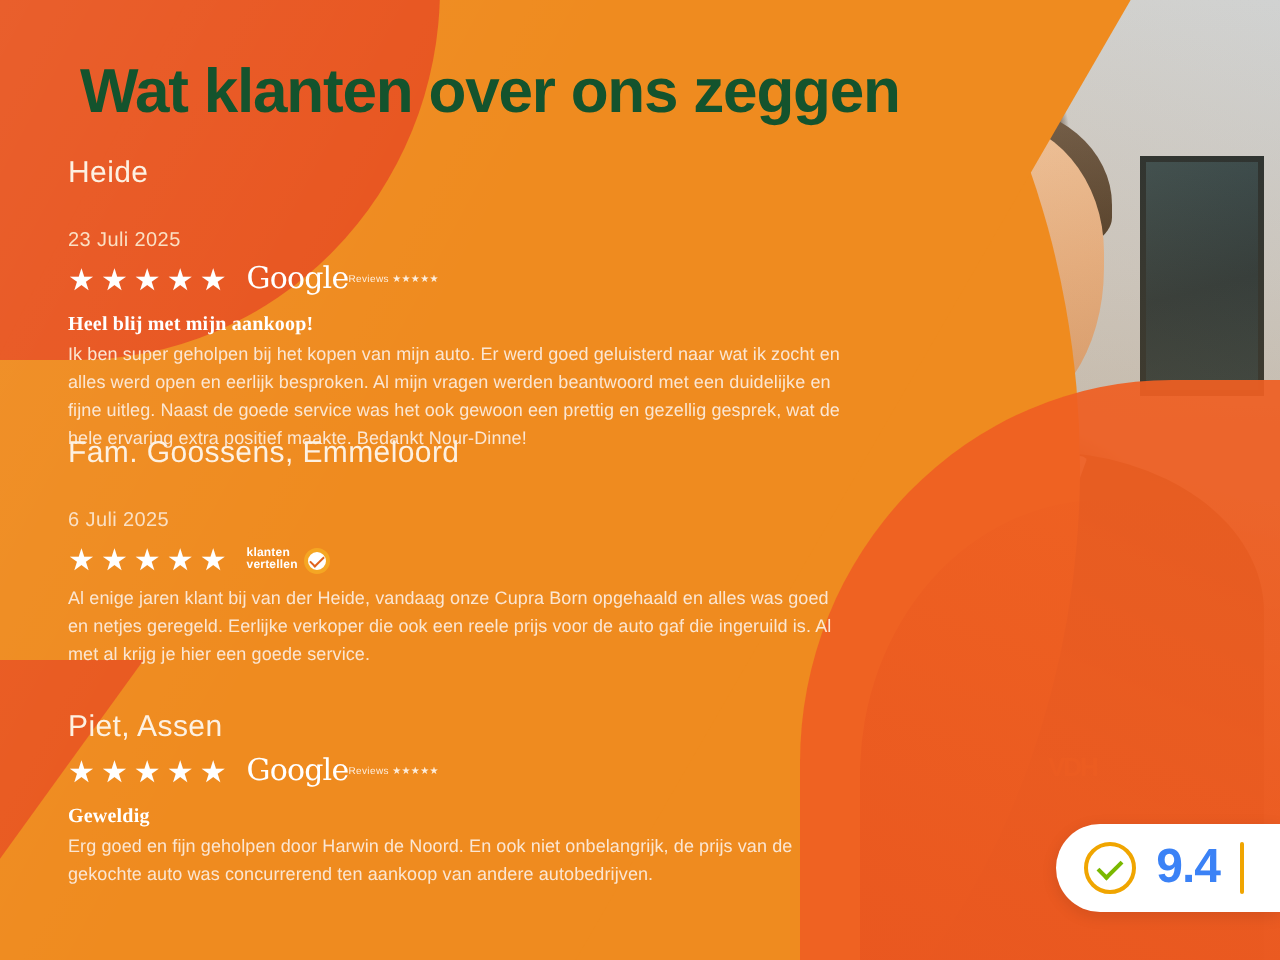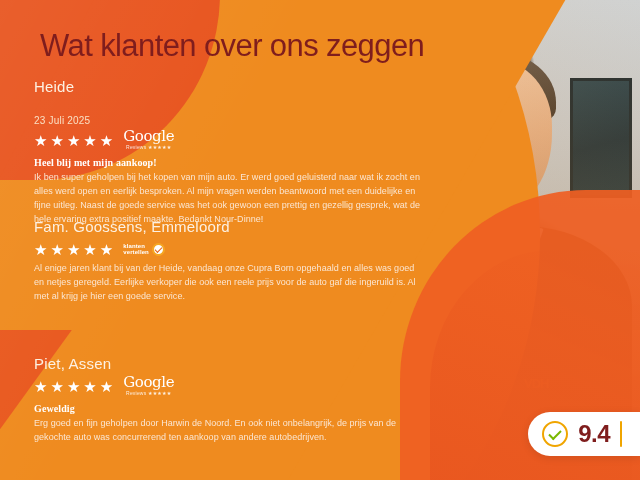--- a/index.html
+++ b/index.html
@@ -148,21 +148,21 @@
     position:absolute; left:0; top:0; width:420px; height:480px;
     background:linear-gradient(118deg, rgba(255,255,255,.06) 0%, rgba(255,255,255,0) 46%);
     pointer-events:none;
   }
 
   
   .content { position:absolute; inset:0; }
 
   .page-title {
     position:absolute; left:40px; top:30px;
-    font-size:31px; font-weight:normal; color:#7f1d1d;
+    font-size:31px; font-weight:bold; color:#14532d;
     letter-spacing:-.6px; line-height:1;
     white-space:nowrap;
   }
 
   .review { position:absolute; left:34px; width:392px; color:#fff; }
   .r1 { top:78px; }
   .r2 { top:218px; }
   .r3 { top:355px; }
 
   .r-name {
@@ -173,21 +173,21 @@
     font-size:10px; color:#fae0c4; margin-top:20px; letter-spacing:.2px;
   }
   .r-meta {
     display:flex; align-items:center; gap:10px; margin-top:4px; height:20px;
   }
   .stars { display:flex; gap:3px; color:#ffffff; font-size:15px; line-height:1; }
   .star { display:inline-block; }
 
   
   .google-badge {
-    display:flex; flex-direction:column; align-items:center;
+    display:flex; flex-direction:row; align-items:center;
     line-height:1; margin-top:-1px;
   }
   .google-word {
     font-family:"DejaVu Serif", serif;
     font-size:15px; color:#ffffff; letter-spacing:-.4px;
   }
   .google-sub {
     font-size:5px; color:rgba(255,255,255,.85);
     letter-spacing:.2px; margin-top:1px; white-space:nowrap;
   }
@@ -238,21 +238,21 @@
     border-left:2.6px solid #7ab800; border-bottom:2.6px solid #7ab800;
     transform:rotate(-45deg);
   }
   .kiyoh-mark:before {
     content:""; position:absolute; left:-4px; bottom:-2px;
     width:11px; height:9px;
     background:linear-gradient(135deg,#e23b2e 50%, #f0a500 50%);
     border-radius:2px 0 4px 2px; z-index:-1;
   }
   .score-num {
-    font-size:24px; font-weight:bold; color:#7f1d1d; letter-spacing:-.5px;
+    font-size:24px; font-weight:bold; color:#3b82f6; letter-spacing:-.5px;
     line-height:1;
   }
   .score-div { width:2px; height:26px; background:#f0a500; border-radius:1px; }
   .score-txt { line-height:1.18; }
   .score-count { font-size:11px; color:#123a5c; font-weight:normal; }
   .score-label { font-size:11px; color:#123a5c; font-weight:bold; }
 </style>
 </head>
 <body>
 
@@ -304,20 +304,21 @@
           <div class="google-word">Google</div>
           <div class="google-sub">Reviews ★★★★★</div>
         </div>
       </div>
       <div class="r-headline">Heel blij met mijn aankoop!</div>
       <div class="r-body">Ik ben super geholpen bij het kopen van mijn auto. Er werd goed geluisterd naar wat ik zocht en alles werd open en eerlijk besproken. Al mijn vragen werden beantwoord met een duidelijke en fijne uitleg. Naast de goede service was het ook gewoon een prettig en gezellig gesprek, wat de hele ervaring extra positief maakte. Bedankt Nour-Dinne!</div>
     </div>
 
     <div class="review r2">
       <div class="r-name">Fam. Goossens, Emmeloord</div>
+      <div class="r-date">6 Juli 2025</div>
       <div class="r-meta">
         <div class="stars">
           <span class="star">★</span>
           <span class="star">★</span>
           <span class="star">★</span>
           <span class="star">★</span>
           <span class="star">★</span>
         </div>
         <div class="kv-badge">
           <div class="kv-text">

